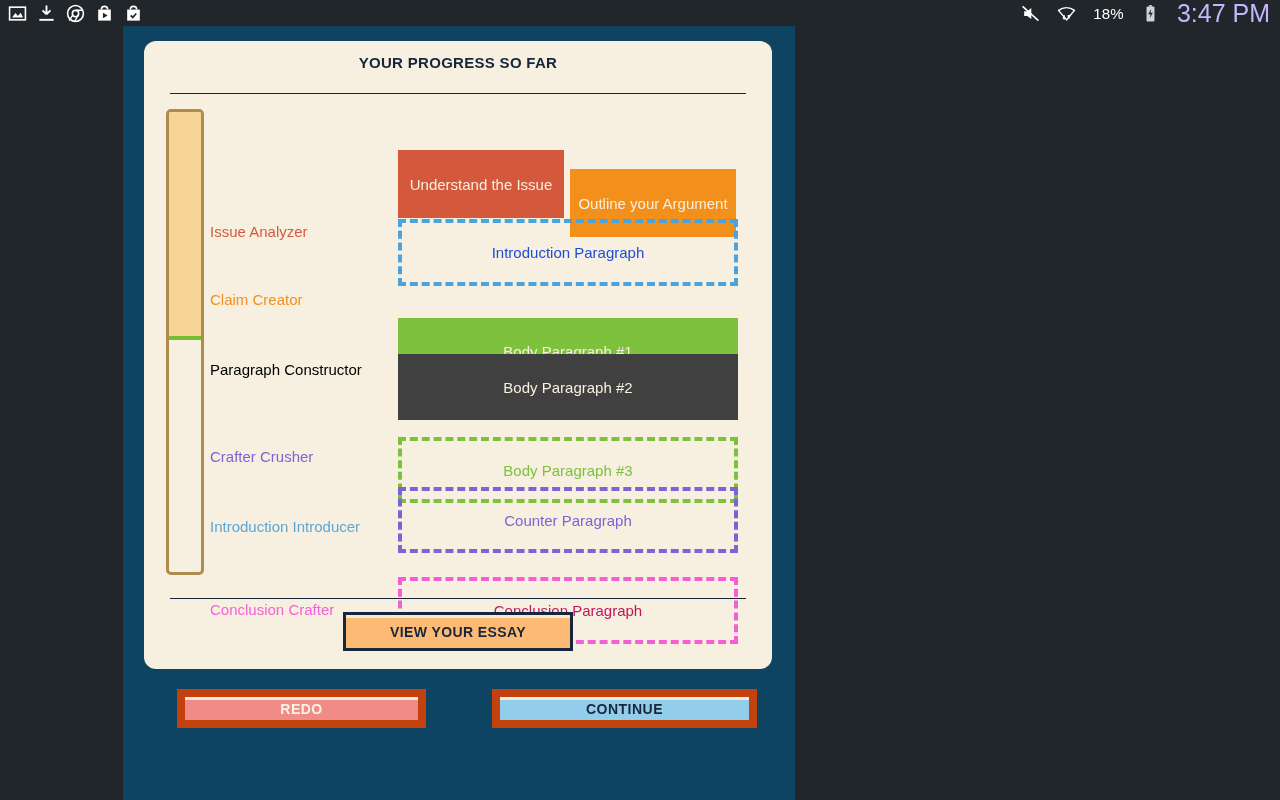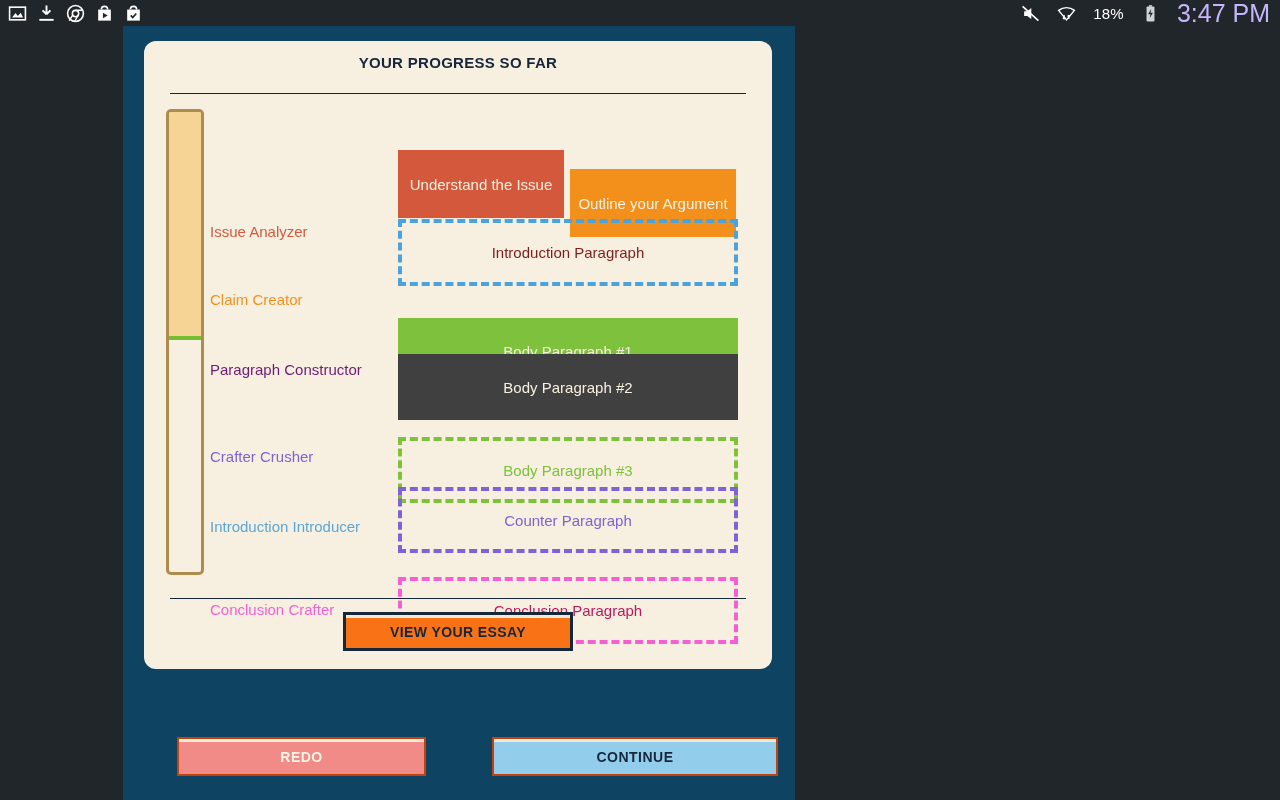--- a/index.html
+++ b/index.html
@@ -92,56 +92,55 @@
     white-space: nowrap;
   }
   .block.solid { color: #f7efdf; }
   .block.dashed { background: transparent; }
 
   
   #view-essay {
     position: absolute;
     left: 199px; top: 571px;
     width: 230px; height: 39px;
-    background: #f97316;
+    background: #fdba74;
     border: 3px solid #17273b;
     color: #17273b;
     font-size: 14px; font-weight: bold;
     letter-spacing: .4px;
     display: flex; align-items: center; justify-content: center;
     cursor: pointer;
   }
   #view-essay::before {
     content: ""; position: absolute;
     top: 0; left: 0; right: 0; height: 3px;
     background: #f2ead8;
   }
 
   
   .footer-btn {
     position: absolute;
     height: 39px;
-    border: 2px solid #c2410c;
+    border: 8px solid #c2410c;
     font-size: 14px; font-weight: bold;
     letter-spacing: .5px;
     display: flex; align-items: center; justify-content: center;
     cursor: pointer;
-    margin-top: 48px;
   }
   .footer-btn::before {
     content: ""; position: absolute;
     top: 0; left: 0; right: 0; height: 3px;
     background: #f2ead8;
   }
   #redo-btn {
     left: 54px; top: 663px; width: 249px;
     background: #f08b87; color: #fbf3e4;
   }
   #continue-btn {
-    left: 369px; top: 663px; width: 286px;
+    left: 369px; top: 663px; width: 265px;
     background: #92cdec; color: #17273b;
   }
 </style>
 </head>
 <body>
 
 <div id="statusbar">
   <div class="left">
     <span>
       <svg class="sb-icon" viewBox="0 0 24 24">
@@ -208,29 +207,29 @@
     <div id="card-title">YOUR PROGRESS SO FAR</div>
     <div class="rule" id="rule-top"></div>
 
     <div id="meter">
       <div id="meter-fill" style="height: 49.5%;"></div>
     </div>
 
     <div id="stages">
         <div class="stage-label" style="top: 120px; color: rgb(211, 91, 63);">Issue Analyzer</div>
         <div class="stage-label" style="top: 188px; color: rgb(240, 146, 31);">Claim Creator</div>
-        <div class="stage-label" style="top: 258px; color: #701a75;">Paragraph Constructor</div>
+        <div class="stage-label" style="top: 258px; color: #000000;">Paragraph Constructor</div>
         <div class="stage-label" style="top: 345px; color: rgb(129, 97, 214);">Crafter Crusher</div>
         <div class="stage-label" style="top: 415px; color: rgb(91, 167, 216);">Introduction Introducer</div>
         <div class="stage-label" style="top: 498px; color: rgb(245, 97, 214);">Conclusion Crafter</div>
       </div>
     <div id="blocks">
         <div class="block solid" style="top: 41px; left: 0px; width: 166px; height: 68px; background: rgb(211, 88, 60);">Understand the Issue</div>
         <div class="block solid" style="top: 41px; left: 172px; width: 166px; height: 68px; background: rgb(242, 144, 27); margin-top: 19px;">Outline your Argument</div>
-        <div class="block dashed" style="top: 110px; left: 0px; width: 340px; height: 67px; border: 4px dashed rgb(75, 163, 221); color: #7f1d1d;">Introduction Paragraph</div>
+        <div class="block dashed" style="top: 110px; left: 0px; width: 340px; height: 67px; border: 4px dashed rgb(75, 163, 221); color: #1d4ed8;">Introduction Paragraph</div>
         <div class="block solid" style="top: 178px; left: 0px; width: 340px; height: 66px; background: rgb(125, 193, 60); margin-top: 31px;">Body Paragraph #1</div>
         <div class="block solid" style="top: 245px; left: 0px; width: 340px; height: 66px; background: #404040;">Body Paragraph #2</div>
         <div class="block dashed" style="top: 328px; left: 0px; width: 340px; height: 66px; border: 4px dashed rgb(125, 193, 60); color: rgb(125, 193, 60);">Body Paragraph #3</div>
         <div class="block dashed" style="top: 378px; left: 0px; width: 340px; height: 66px; border: 4px dashed rgb(127, 98, 212); color: rgb(127, 98, 212);">Counter Paragraph</div>
         <div class="block dashed" style="top: 468px; left: 0px; width: 340px; height: 67px; border: 4px dashed rgb(245, 95, 211); color: #be185d;">Conclusion Paragraph</div>
       </div>
 
     <div class="rule" id="rule-bottom"></div>
 
     <div id="view-essay">VIEW YOUR ESSAY</div>

